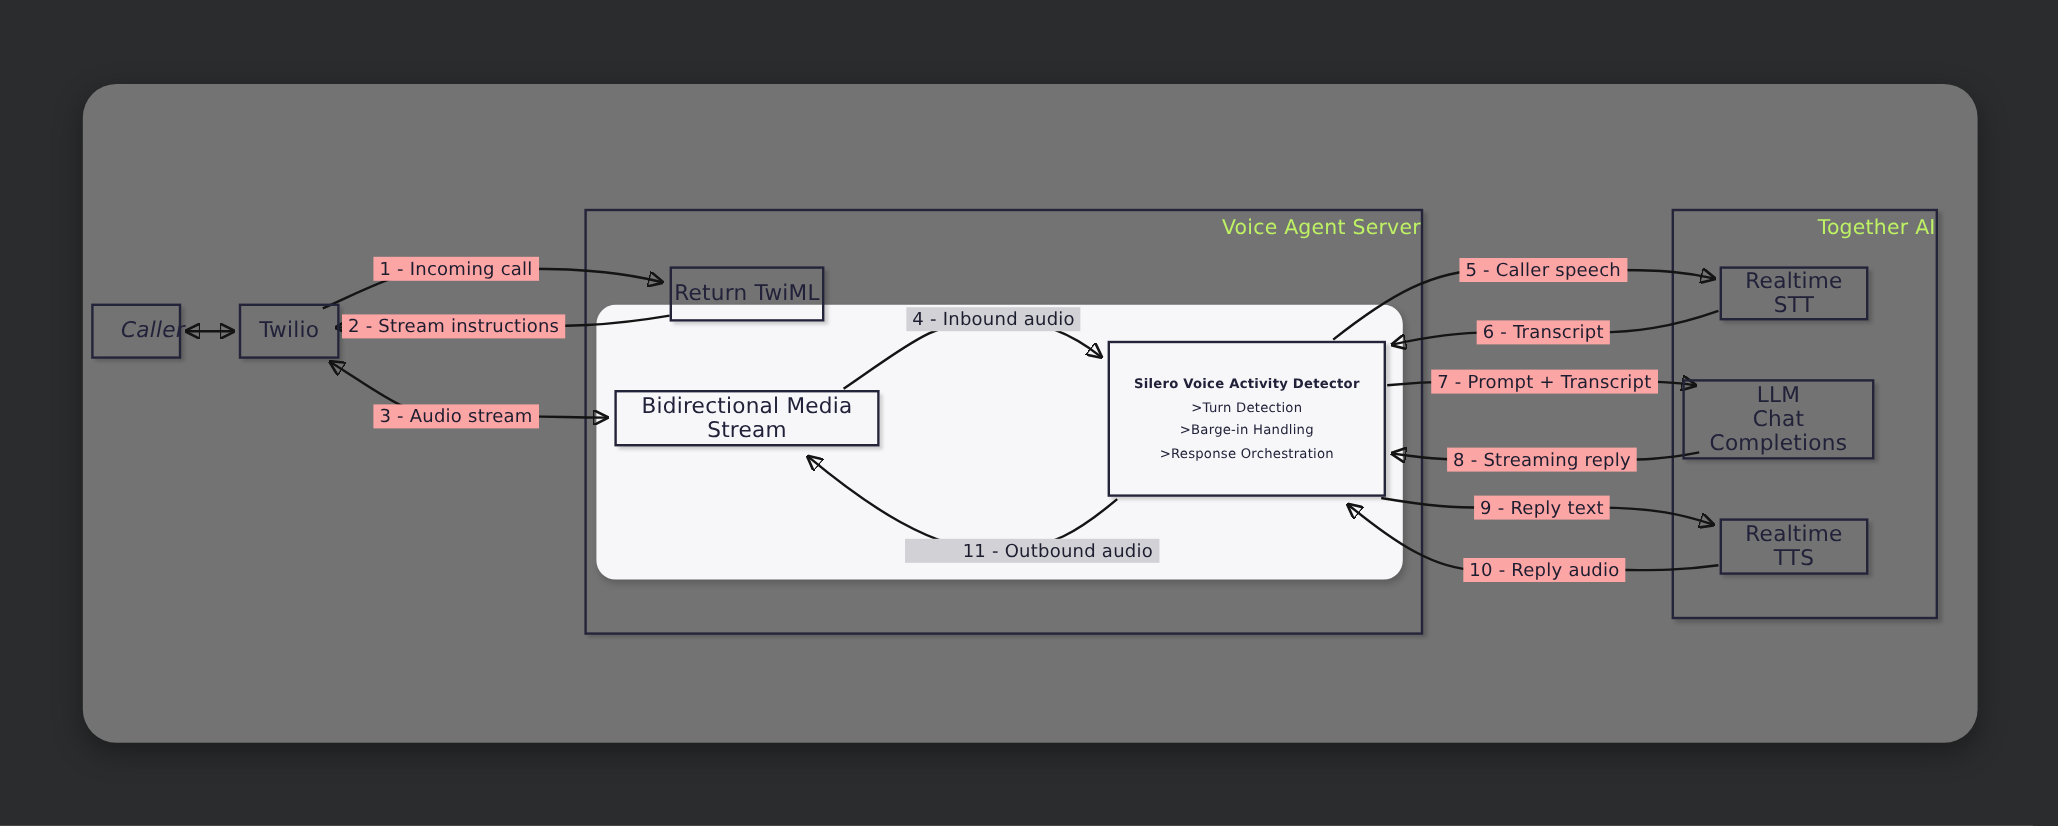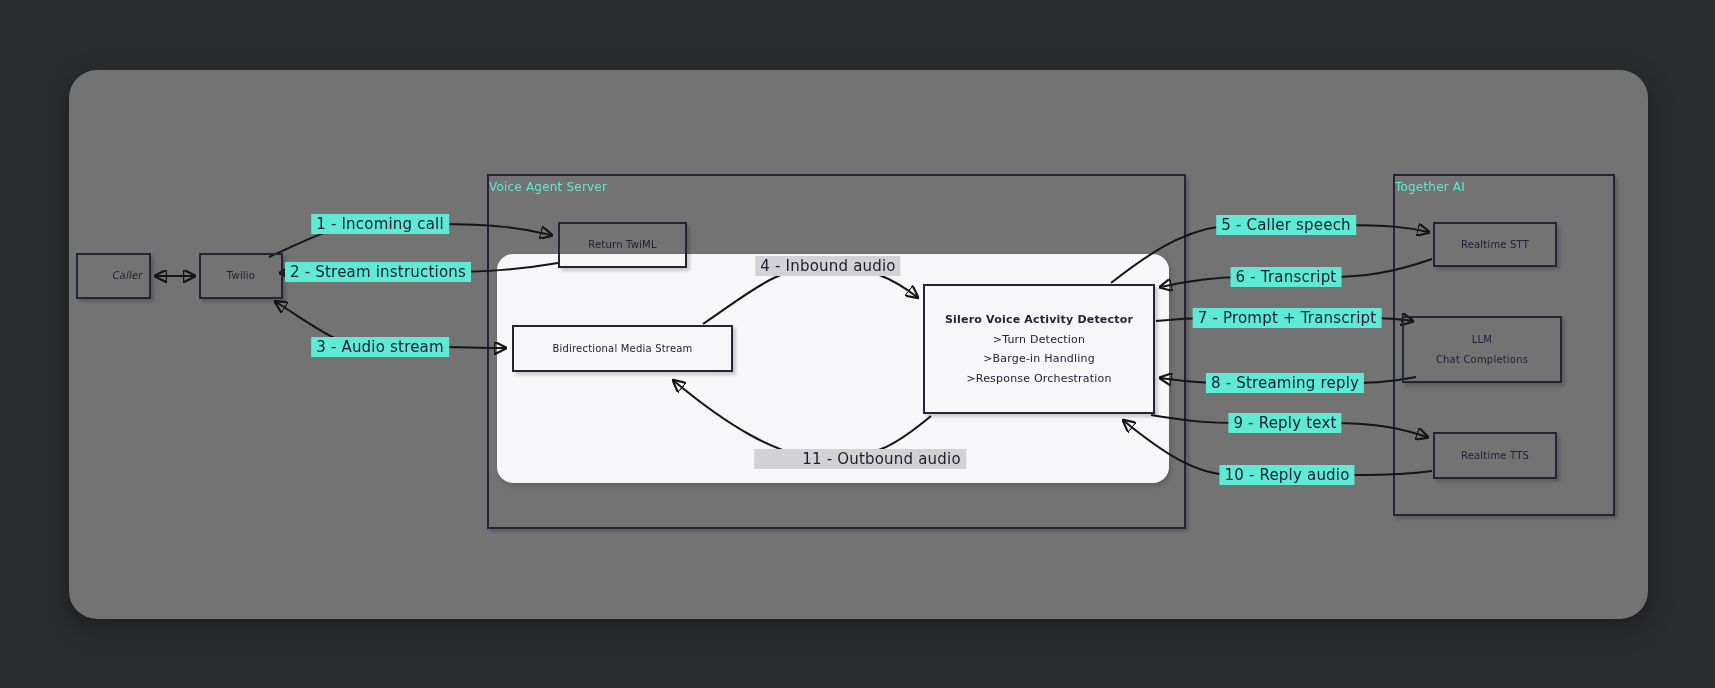--- a/index.html
+++ b/index.html
@@ -19,46 +19,46 @@
     background:#f7f7f9;border-radius:16px;
     box-shadow:2px 3px 5px rgba(0,0,0,0.18);
   }
   .container{
     position:absolute;border:2px solid #23233a;background:transparent;
     box-shadow:3px 3px 3px rgba(0,0,0,0.18);
   }
   .c-vas{left:487px;top:174px;width:695px;height:351px;}
   .c-together{left:1393px;top:174px;width:205px;height:338px;padding-left:13px;}
   .ctitle{
-    position:absolute;top:4px;left:0;width:100%;text-align:left;
-    font-size:12px;color:#5eead4;font-weight:500;letter-spacing:.2px;
+    position:absolute;top:4px;left:0;width:100%;text-align:right;
+    font-size:17px;color:#bef264;font-weight:500;letter-spacing:.2px;
   }
   .node{
     position:absolute;border:2px solid #23233a;background:transparent;
     display:flex;flex-direction:column;align-items:center;justify-content:center;
-    font-size:10px;color:#21213a;text-align:center;line-height:20px;
+    font-size:18px;color:#21213a;text-align:center;line-height:20px;
     box-shadow:3px 3px 3px rgba(0,0,0,0.18);letter-spacing:.2px;box-sizing:border-box;
   }
   .n-caller{left:76px;top:253px;width:75px;height:46px;font-style:italic;padding-left:28px;}
   .n-twilio{left:199px;top:253px;width:84px;height:46px;}
   .n-twiml{left:558px;top:222px;width:129px;height:46px;}
   .n-bms{left:512px;top:325px;width:221px;height:47px;}
   .n-vad{left:923px;top:284px;width:232px;height:130px;line-height:19.5px;font-size:11px;}
   .n-vad .vtitle{font-weight:bold;max-width:200px;}
   .n-stt{left:1433px;top:222px;width:124px;height:45px;}
   .n-llm{left:1402px;top:316px;width:160px;height:67px;}
   .n-tts{left:1433px;top:432px;width:124px;height:47px;}
   .edges{position:absolute;left:0;top:0;width:1715px;height:688px;pointer-events:none;}
   .edges path{stroke:#141414;stroke-width:2;fill:none;}
   .elabel{
     position:absolute;transform:translate(-50%,-50%);
     font-size:15px;color:#1d1d30;white-space:nowrap;
     padding:1px 5px;letter-spacing:.2px;
   }
-  .elabel.dark{background:#5eead4;}
+  .elabel.dark{background:#fca5a5;}
   .elabel.light{background:#d2d2d6;}
   
   .el-1{left:380px;top:224px;} .el-2{left:378px;top:272px;} .el-3{left:380px;top:347px;}
   .el-4{left:828px;top:266px;} .el-5{left:1286px;top:225px;} .el-6{left:1286px;top:277px;}
   .el-7{left:1287px;top:318px;} .el-8{left:1285px;top:383px;} .el-9{left:1285px;top:423px;}
   .el-10{left:1287px;top:475px;} .el-11{left:860px;top:459px;padding-left:48px;}
 </style>
 </head>
 <body>
 

